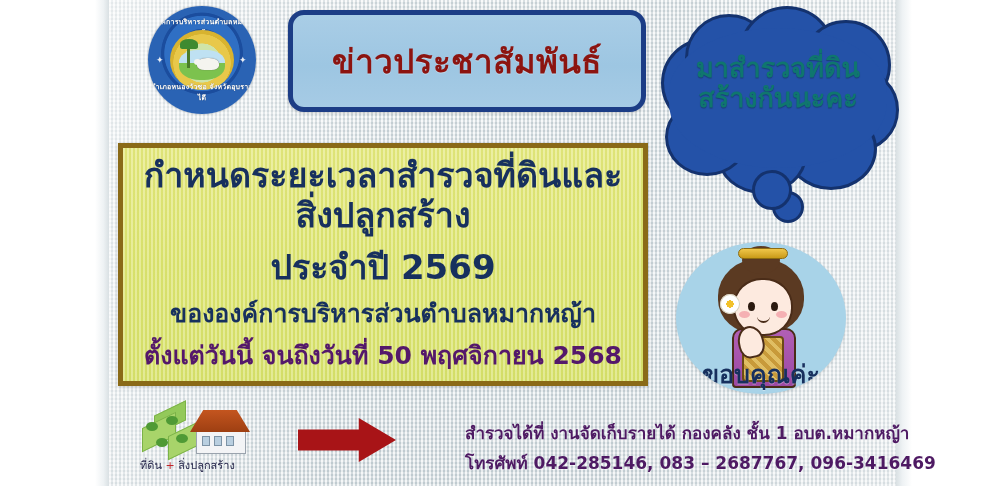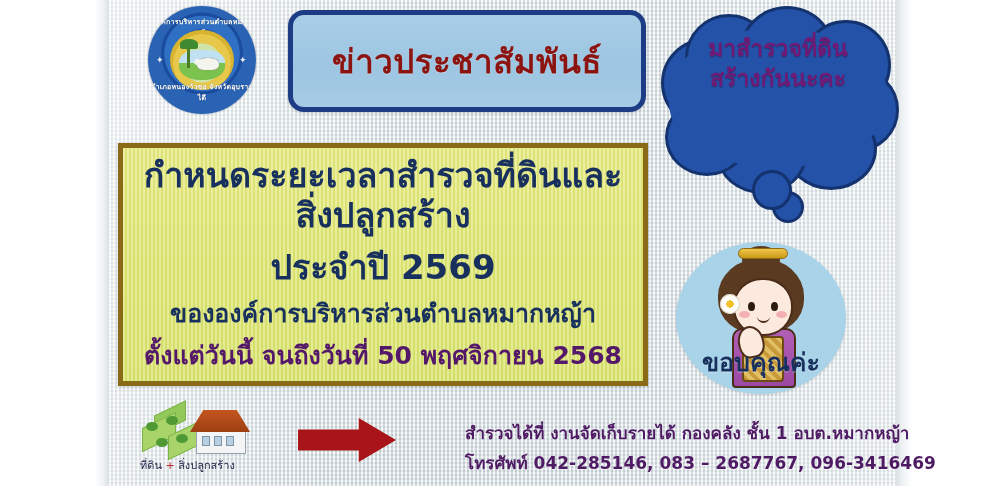--- a/index.html
+++ b/index.html
@@ -84,22 +84,22 @@
   }
 
   
   .bubble{position:absolute;left:655px;top:6px;width:250px;height:210px;}
   .bubble .lobe{position:absolute;background:#2452a8;border:3px solid #14326e;border-radius:50%;}
   .bubble .body{
     position:absolute;left:14px;top:22px;width:218px;height:140px;
     background:#2452a8;border-radius:50%/46%;
   }
   .bubble .txt{
-    position:absolute;left:18px;top:27px;width:210px;text-align:center;
-    color:#701a75;font-size:23px;font-weight:bold;line-height:30px;z-index:6;
+    position:absolute;left:18px;top:47px;width:210px;text-align:center;
+    color:#0f766e;font-size:27px;font-weight:bold;line-height:30px;z-index:6;
     text-shadow:0 1px 1px rgba(0,0,0,.28);
   }
   .bubble .tail1{
     position:absolute;left:97px;top:164px;width:34px;height:34px;border-radius:50%;
     background:#2452a8;border:3px solid #14326e;z-index:4;
   }
   .bubble .tail2{
     position:absolute;left:117px;top:185px;width:26px;height:26px;border-radius:50%;
     background:#2452a8;border:3px solid #14326e;z-index:3;
   }
@@ -167,21 +167,21 @@
   .mascot .sash{
     position:absolute;left:66px;top:94px;width:38px;height:42px;border-radius:4px;
     background:repeating-linear-gradient(45deg,#c89a3a 0 4px,#e0be63 4px 8px);
     border:2px solid #6b4a14;
   }
   .mascot .hand{
     position:absolute;left:62px;top:84px;width:22px;height:28px;border-radius:50% 50% 40% 40%;
     background:#fdeadf;border:2px solid #4a2c18;transform:rotate(-12deg);
   }
   .mascot .thanks{
-    position:absolute;left:0;bottom:12px;width:170px;text-align:center;
+    position:absolute;left:0;bottom:0;width:170px;text-align:center;
     color:#17305e;font-size:25px;font-weight:bold;
     text-shadow:0 1px 0 rgba(255,255,255,.35);
   }
 
   
   .land-icon{position:absolute;left:140px;top:404px;width:112px;height:54px;}
   .land-icon .plot{position:absolute;background:#a8d46a;border:1px solid #7bb248;transform:skewY(-26deg);}
   .land-icon .p1{left:2px;top:16px;width:32px;height:22px;}
   .land-icon .p2{left:28px;top:24px;width:32px;height:22px;}
   .land-icon .p3{left:14px;top:4px;width:30px;height:18px;background:#93c95a;}

